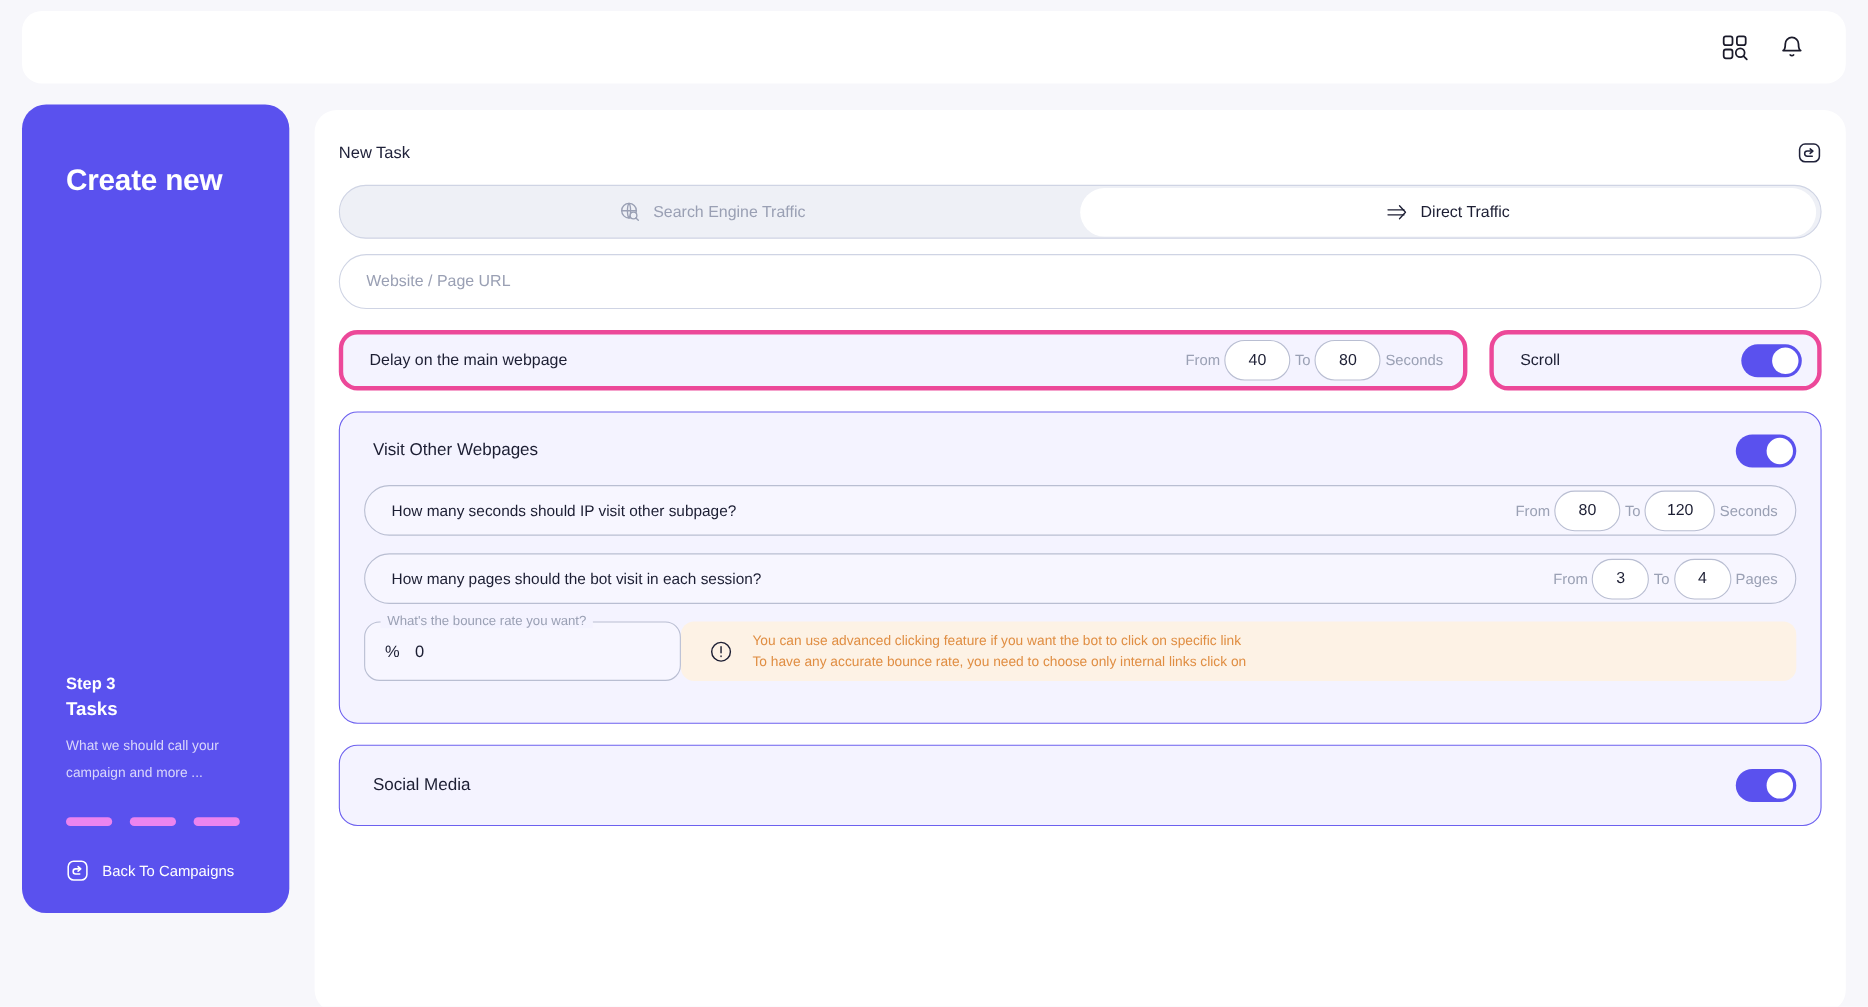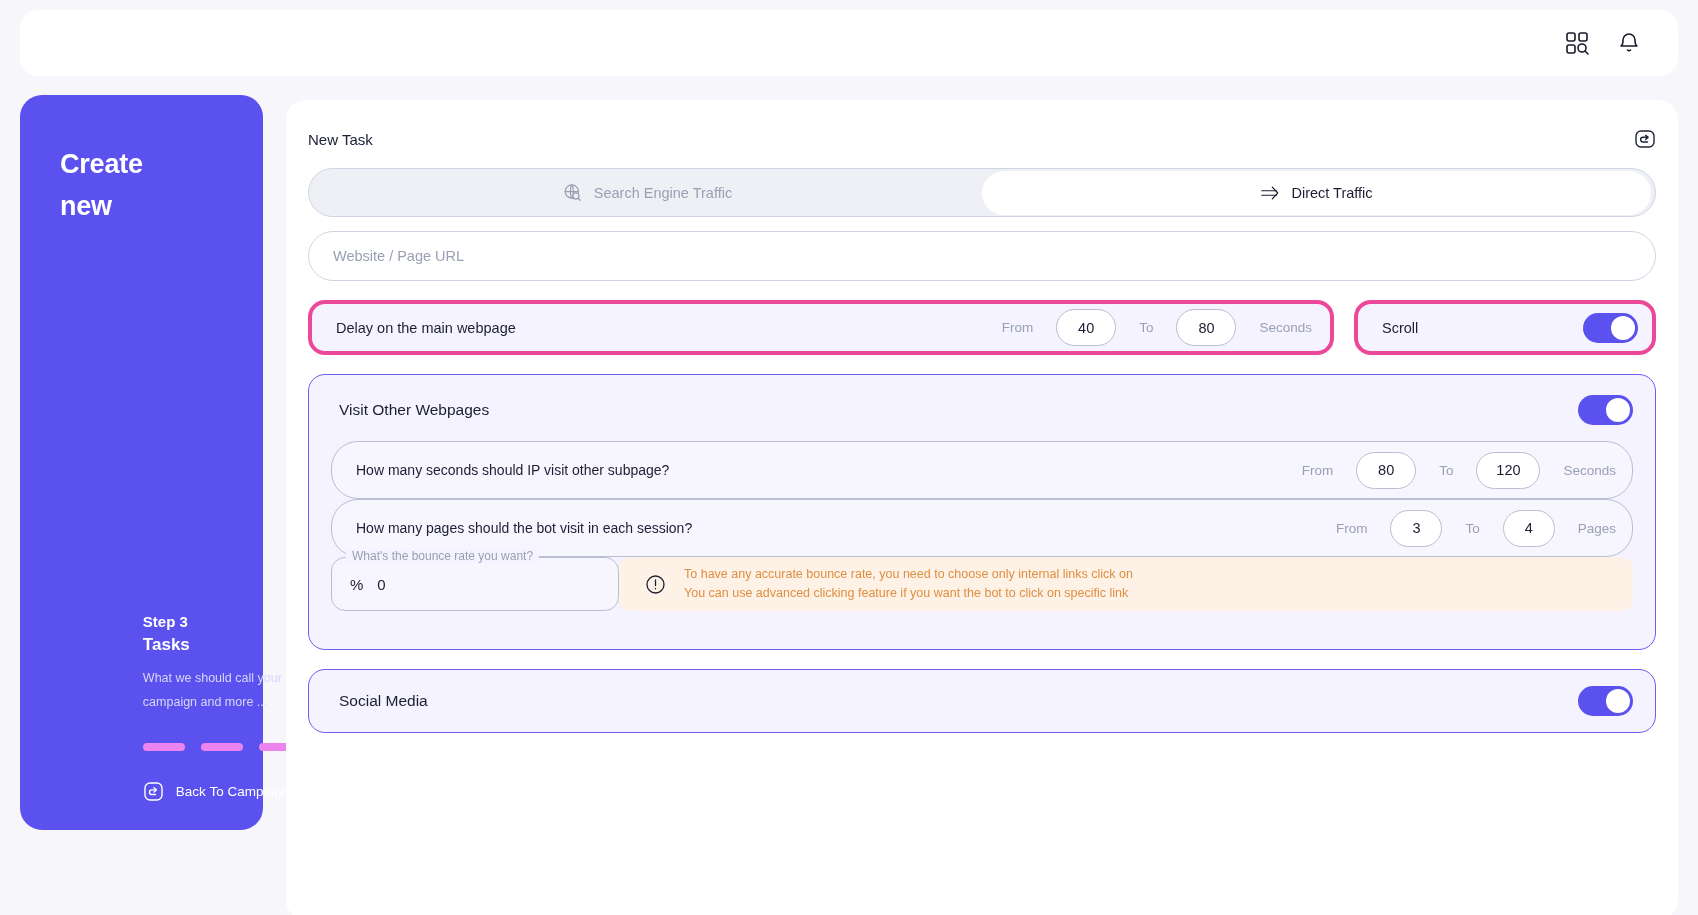--- a/index.html
+++ b/index.html
@@ -22,21 +22,21 @@
   .topicon { width: 26px; height: 26px; color: #1b1b2b; display:flex; align-items:center; justify-content:center; cursor: pointer; }
   .topicon svg { display:block; }
 
   
   .sidebar {
     position: absolute; left: 20px; top: 95px;
     width: 243px; height: 735px;
     background: #5a51ee; border-radius: 22px;
     color: #ffffff;
     padding: 48px 20px 28px 40px;
-    display: flex; flex-direction: row;
+    display: flex; flex-direction: column;
   }
   .side-title {
     font-size: 27px; font-weight: 700; line-height: 42px;
     letter-spacing: -0.2px;
   }
   .side-bottom { margin-top: auto; }
   .step-label { font-size: 15px; font-weight: 700; margin-bottom: 5px; }
   .step-name  { font-size: 17px; font-weight: 700; margin-bottom: 11px; }
   .step-desc  { font-size: 12.5px; line-height: 24px; color: #d9d6fb; max-width: 170px; }
   .dots { display: flex; gap: 16px; margin-top: 29px; }
@@ -93,21 +93,21 @@
   
   .row2 { display: flex; gap: 20px; margin-top: 19px; }
   .panel {
     background: #f4f3ff; border: 4px solid #ec4899; border-radius: 17px;
     display: flex; align-items: center;
   }
   .delay-panel { flex: 1; height: 55px; padding: 0 18px 0 24px; justify-content: space-between; }
   .scroll-panel { width: 302px; height: 55px; padding: 0 14px 0 24px; justify-content: space-between; }
   .panel-label { font-size: 14.5px; color: #1c1e33; }
 
-  .range { display: flex; align-items: center; gap: 23px; }
+  .range { display: flex; align-items: center; gap: 4px; }
   .range .lbl { font-size: 13.5px; color: #9aa0b4; }
   .num {
     width: 60px; height: 37px; border-radius: 19px;
     border: 1px solid #b9bed2; background: #ffffff;
     text-align: center; font-size: 14.5px; color: #1c1e33;
     font-family: "Liberation Sans", sans-serif; outline: none;
   }
   .num.wide { width: 64px; }
   .num.narrow { width: 52px; }
 
@@ -133,24 +133,24 @@
     background: #f4f3ff; border: 1px solid #6c60ef; border-radius: 17px;
     padding: 18px 22px 22px 22px;
   }
   .visit-head {
     display: flex; align-items: center; justify-content: space-between;
     padding: 2px 0 0 8px; margin-bottom: 16px;
   }
   .visit-title { font-size: 15.5px; color: #1c1e33; }
 
   .subrow {
-    height: 58px; border: 1px solid #b9bed2; border-radius: 27px;
+    height: 46px; border: 1px solid #b9bed2; border-radius: 27px;
     background: #f7f6ff;
     display: flex; align-items: center; justify-content: space-between;
-    padding: 0 16px 0 24px; 
+    padding: 0 16px 0 24px; margin-bottom: 16px;
   }
   .subrow-label { font-size: 14px; color: #1c1e33; }
 
   
   .bounce-line { display: flex; align-items: stretch; margin-bottom: 16px; }
   .bounce-box {
     position: relative; width: 288px; height: 54px;
     border: 1px solid #b9bed2; border-radius: 14px; background: #f7f6ff;
     display: flex; align-items: center; padding: 0 18px; gap: 14px;
   }
@@ -181,21 +181,21 @@
   .links-ph { font-size: 14px; color: #9aa0b4; }
   .links-toggles { display: flex; align-items: center; gap: 13px; }
   .links-toggles .tg-lbl { font-size: 13.5px; color: #8b90a6; }
 
   
   .social {
     margin-top: 19px;
     background: #f4f3ff; border: 1px solid #6c60ef; border-radius: 17px;
     padding: 20px 22px;
     display: flex; align-items: center; justify-content: space-between;
-    height: 64px;
+    height: 74px;
   }
   .social-title { font-size: 15.5px; color: #1c1e33; padding-left: 8px; }
 </style>
 </head>
 <body>
 
 <div class="app">
 
   <div class="topbar">
     <div class="topicon">
@@ -342,22 +342,22 @@
 
         <div class="warn">
           <span class="warn-ic">
             <svg width="21" height="21" viewBox="0 0 21 21" fill="none" stroke="currentColor" stroke-width="1.3" stroke-linecap="round">
               <circle cx="10.5" cy="10.5" r="8.5"></circle>
               <line x1="10.5" y1="6" x2="10.5" y2="11.5"></line>
               <line x1="10.5" y1="14.4" x2="10.5" y2="14.8"></line>
             </svg>
           </span>
           <div class="warn-text">
+            <div>You can use advanced clicking feature if you want the bot to click on specific link</div>
             <div>To have any accurate bounce rate, you need to choose only internal links click on</div>
-            <div>You can use advanced clicking feature if you want the bot to click on specific link</div>
           </div>
         </div>
       </div>
 
     </div>
 
     <div class="social">
       <div class="social-title">Social Media</div>
       <div class="toggle on">
           <span class="knob"></span>

